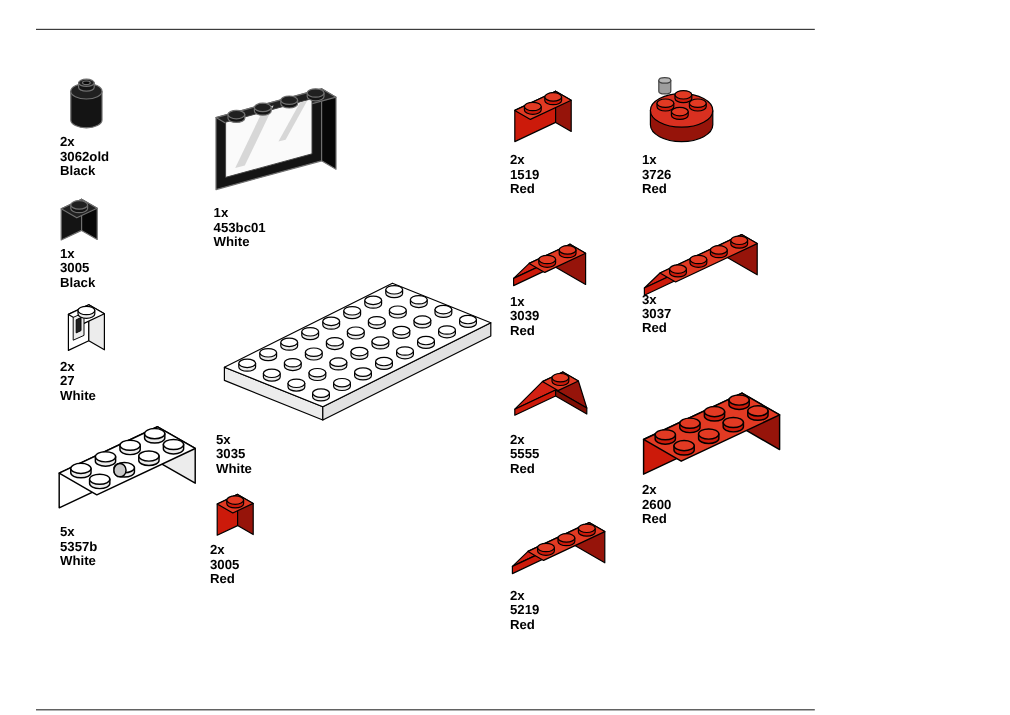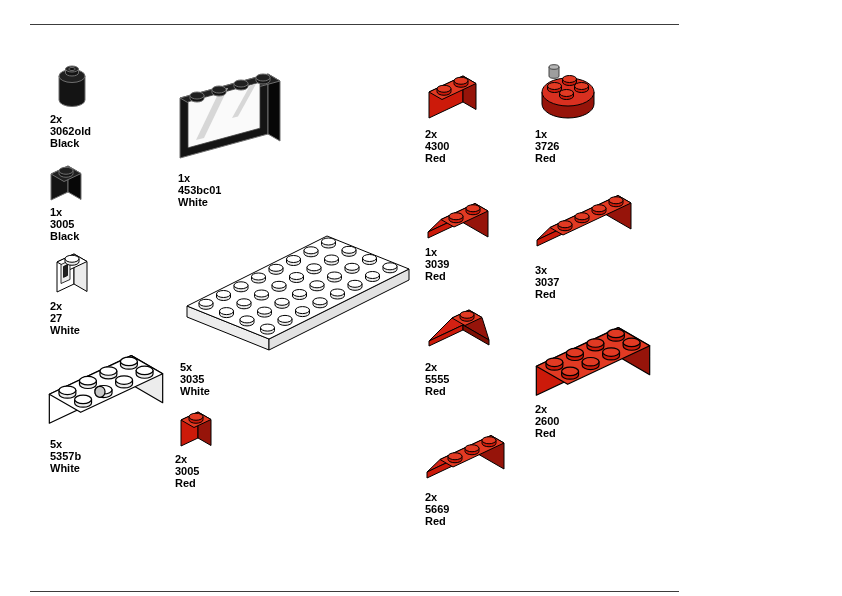--- a/index.html
+++ b/index.html
@@ -197,21 +197,21 @@
   <div>
     <svg class="part-img" style="left:424px;top:48px" width="58" height="58" viewBox="0 0 58 58">
       <polygon class="ok f-rf" points="5,28 39,12 39,38 5,54"></polygon>
       <polygon class="ok f-rd" points="39,12 52,19.5 52,45.5 39,38"></polygon>
       <polygon class="ok f-rt" points="5,28 39,12 52,19.5 18,35.5"></polygon>
       <use href="#stud-red" x="37" y="19.75"></use>
         <use href="#stud-red" x="20" y="27.75"></use>
     </svg>
     <div class="part-label" style="left:425px;top:112px">
       <div>2x</div>
-      <div>4300</div>
+      <div>1519</div>
       <div>Red</div>
     </div>
   </div>
 
   <div>
     <svg class="part-img" style="left:422px;top:158px" width="72" height="66" viewBox="0 0 72 66">
       <polygon class="ok f-rd" points="40,48 40,42 53,29.5 66,37 66,63"></polygon>
       <polygon class="ok f-rs" points="6,58 40,42 53,29.5 19,45.5"></polygon>
       <polygon class="ok f-rf" points="6,64 40,48 40,42 6,58"></polygon>
       <polygon class="ok f-rt" points="19,45.5 53,29.5 66,37 32,53"></polygon>
@@ -246,21 +246,21 @@
       <polygon class="ok f-rd" points="57,40 57,34 70,21.5 83,29 83,55"></polygon>
       <polygon class="ok f-rs" points="6,58 57,34 70,21.5 19,45.5"></polygon>
       <polygon class="ok f-rf" points="6,64 57,40 57,34 6,58"></polygon>
       <polygon class="ok f-rt" points="19,45.5 70,21.5 83,29 32,53"></polygon>
       <use href="#stud-red" x="68" y="29.25"></use>
         <use href="#stud-red" x="51" y="37.25"></use>
         <use href="#stud-red" x="34" y="45.25"></use>
     </svg>
     <div class="part-label" style="left:425px;top:475px">
       <div>2x</div>
-      <div>5669</div>
+      <div>5219</div>
       <div>Red</div>
     </div>
   </div>
 
   <div>
     <svg class="part-img" style="left:530px;top:46px" width="78" height="60" viewBox="0 0 78 60">
       <path class="og f-pin" d="M19,5 L19,14 A5,2.3 0 0 0 29,14 L29,5 Z"></path>
       <ellipse class="og" cx="24" cy="5" rx="5" ry="2.3" style="fill:#B5B5B5"></ellipse>
       <path class="ok f-rd" d="M12,30 L12,42 A26,14 0 0 0 64,42 L64,30"></path>
       <ellipse class="ok f-rt" cx="38" cy="30" rx="26" ry="14" style="fill:#D93020"></ellipse>
@@ -280,21 +280,21 @@
     <svg class="part-img" style="left:531px;top:158px" width="106" height="76" viewBox="0 0 106 76">
       <polygon class="ok f-rd" points="74,40 74,34 87,21.5 100,29 100,55"></polygon>
       <polygon class="ok f-rs" points="6,66 74,34 87,21.5 19,53.5"></polygon>
       <polygon class="ok f-rf" points="6,72 74,40 74,34 6,66"></polygon>
       <polygon class="ok f-rt" points="19,53.5 87,21.5 100,29 32,61"></polygon>
       <use href="#stud-red" x="85" y="29.25"></use>
         <use href="#stud-red" x="68" y="37.25"></use>
       <use href="#stud-red" x="51" y="45.25"></use>
         <use href="#stud-red" x="34" y="53.25"></use>
     </svg>
-    <div class="part-label" style="left:535px;top:248px">
+    <div class="part-label" style="left:535px;top:228px">
       <div>3x</div>
       <div>3037</div>
       <div>Red</div>
     </div>
   </div>
 
   <div>
     <svg class="part-img" style="left:529px;top:302px" width="128" height="82" viewBox="0 0 106 68">
       <polygon class="ok f-rf" points="6,40 74,8 74,32 6,64"></polygon>
       <polygon class="ok f-rd" points="74,8 100,23 100,47 74,32"></polygon>

